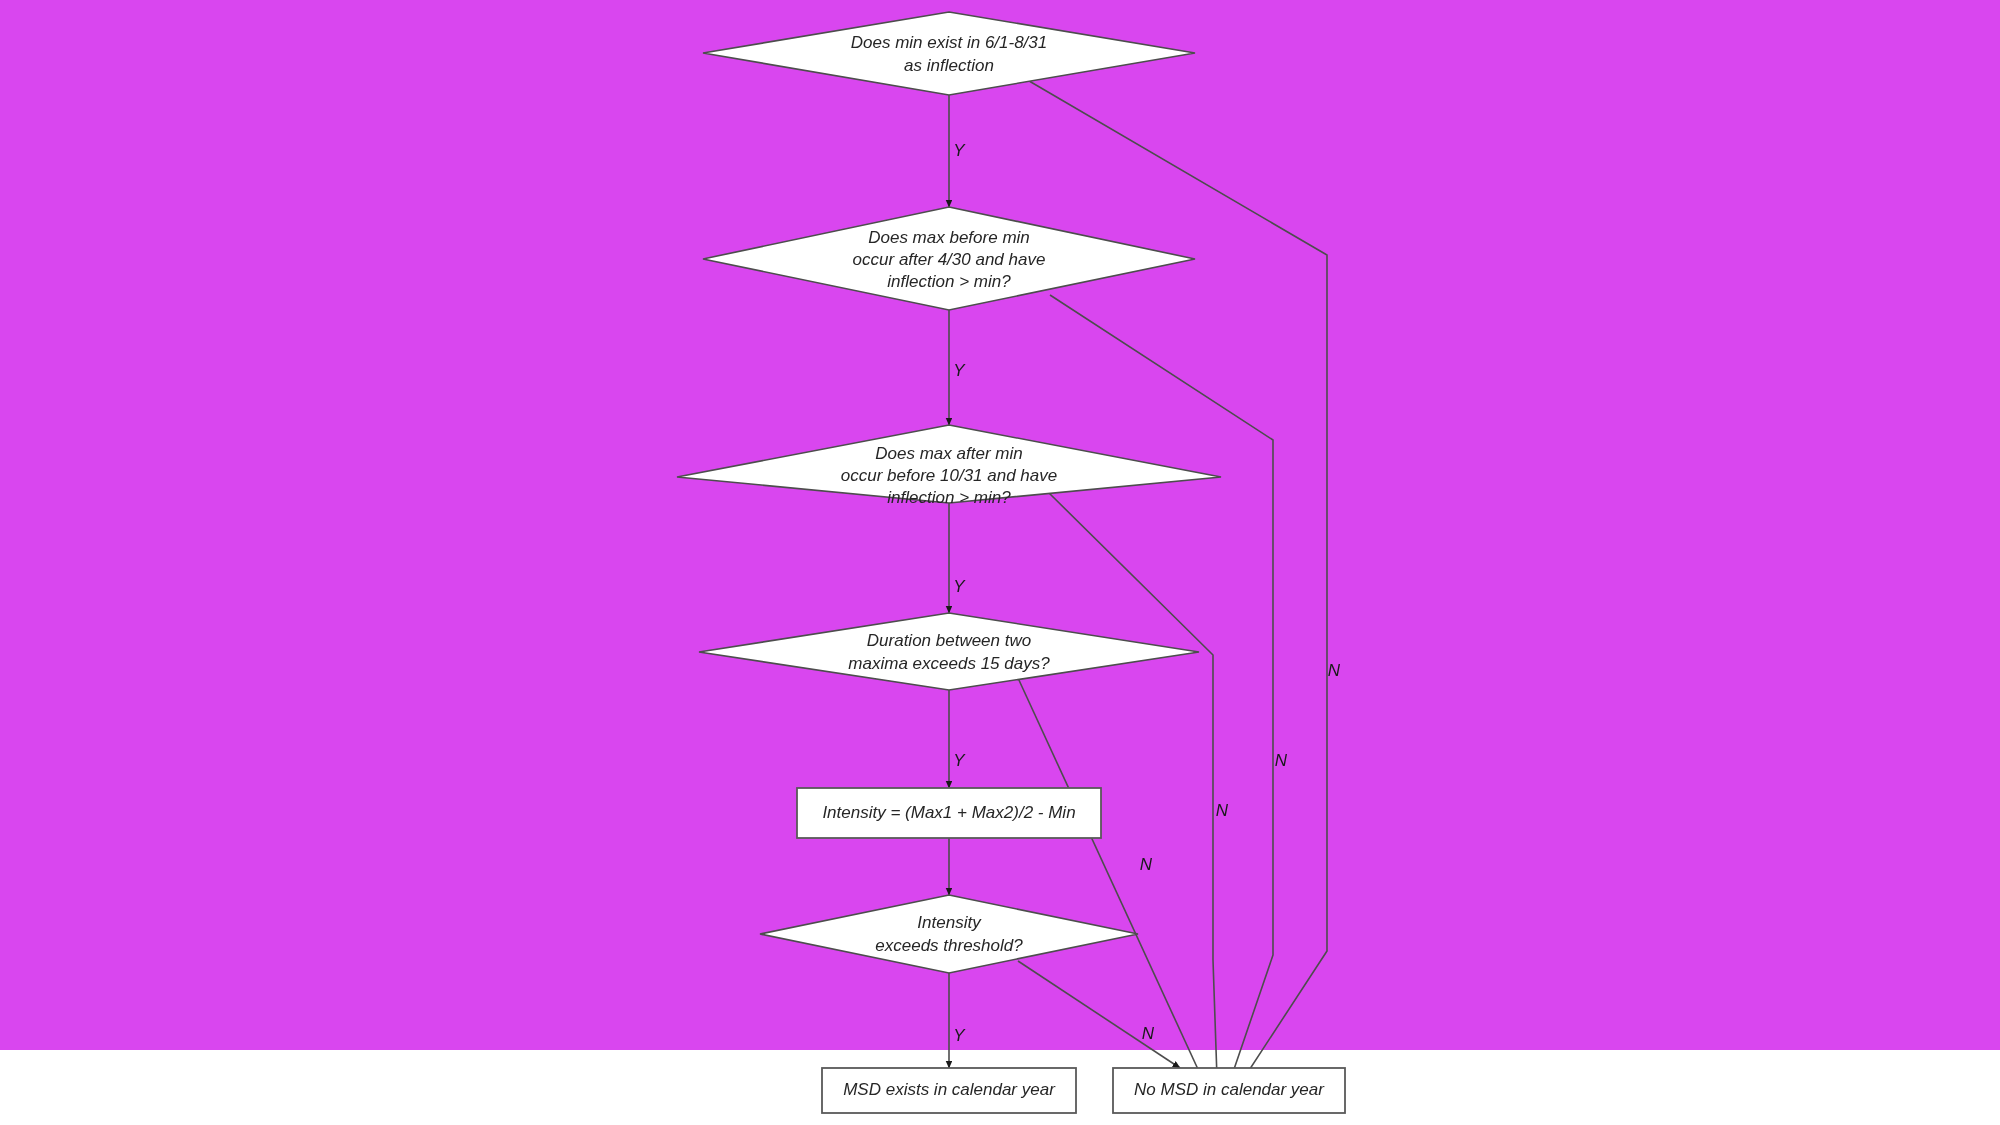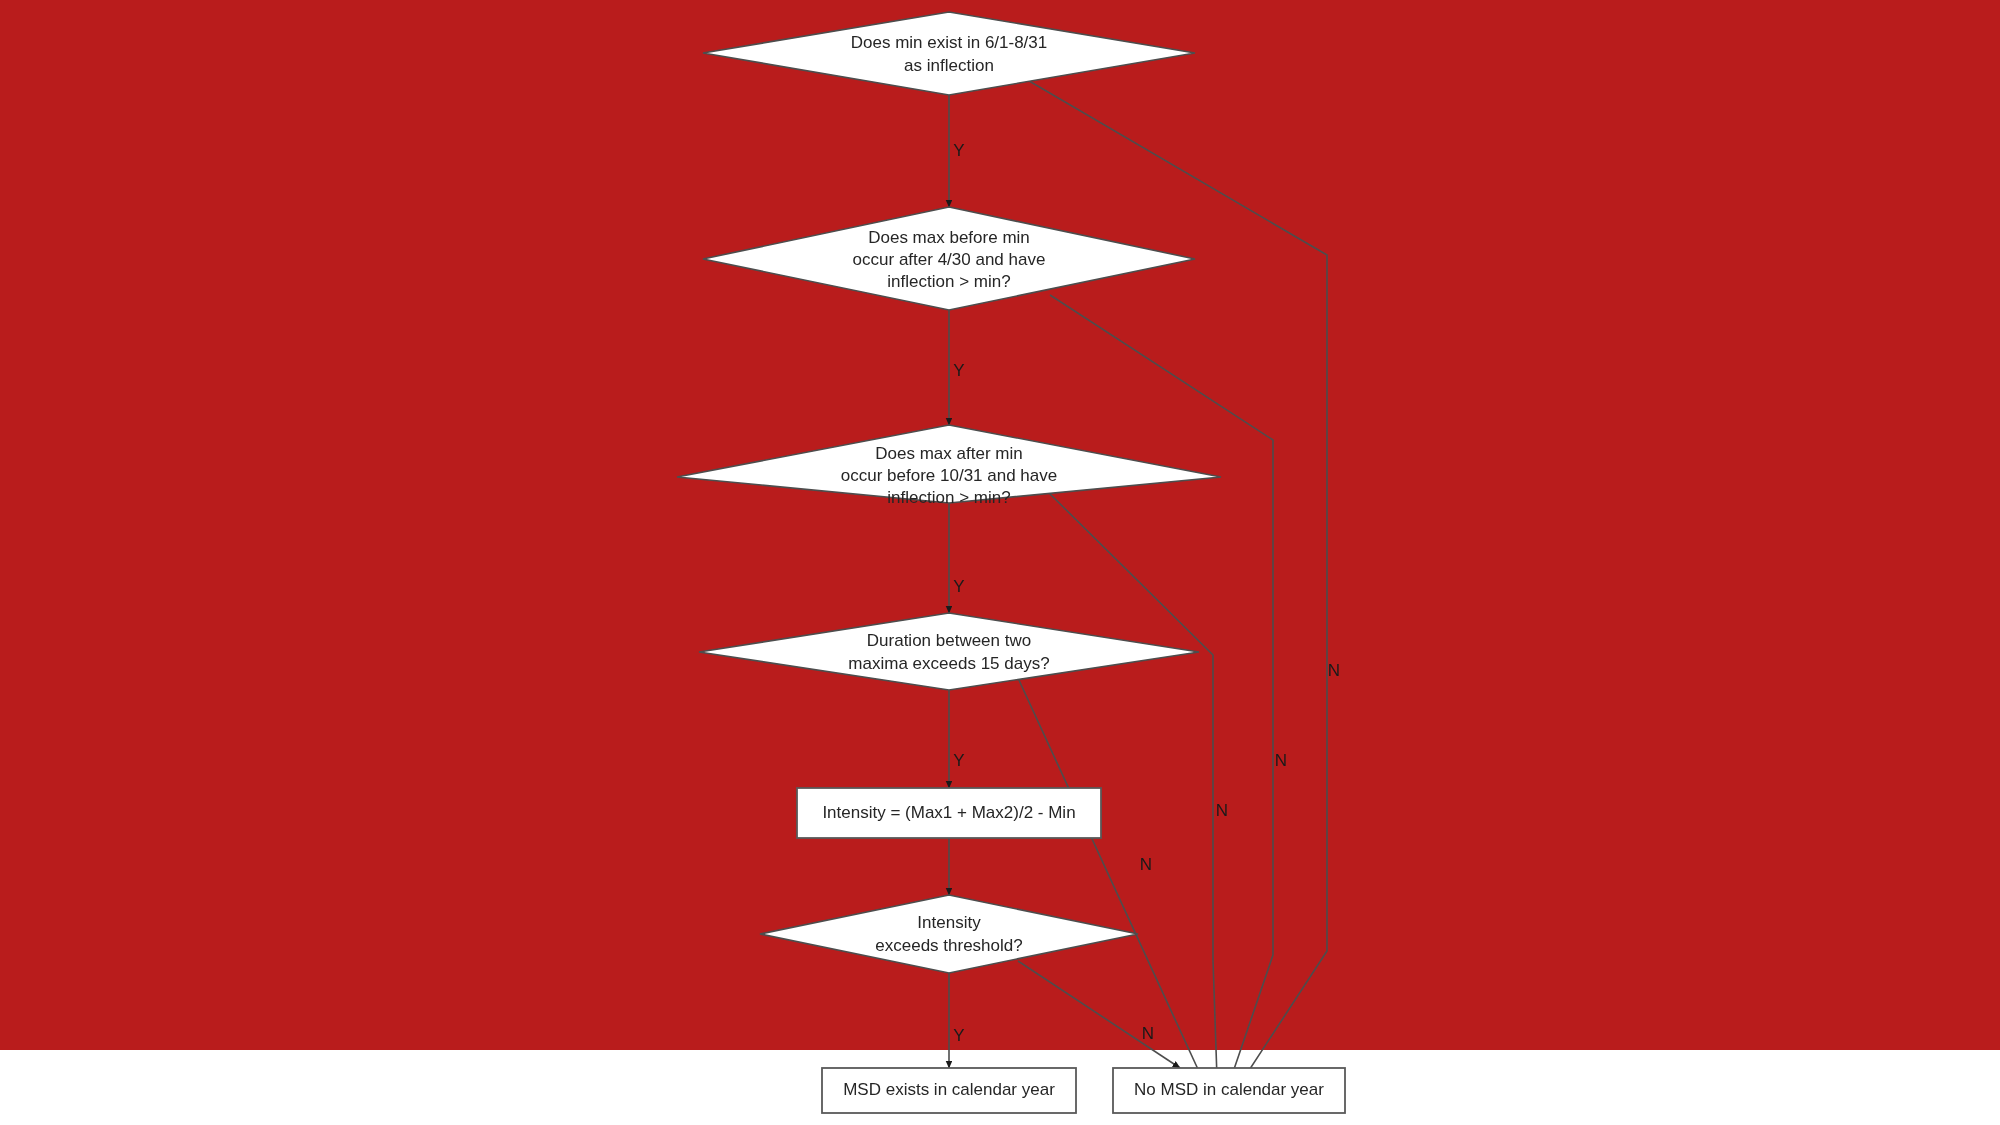--- a/index.html
+++ b/index.html
@@ -10,21 +10,22 @@
   body {
     width: 2000px;
     height: 1125px;
     font-family: "Liberation Sans", sans-serif;
     overflow: hidden;
   }
   #flowchart-root {
     position: relative;
     width: 2000px;
     height: 1050px;
-    background: #b91c1c;
+    background: #d946ef;
+    font-style: italic;
   }
   svg#flow-svg {
     display: block;
     width: 2000px;
     height: 1125px;
   }
   .shape-outline {
     fill: #ffffff;
     stroke: #4d4d4d;
     stroke-width: 1.6;

